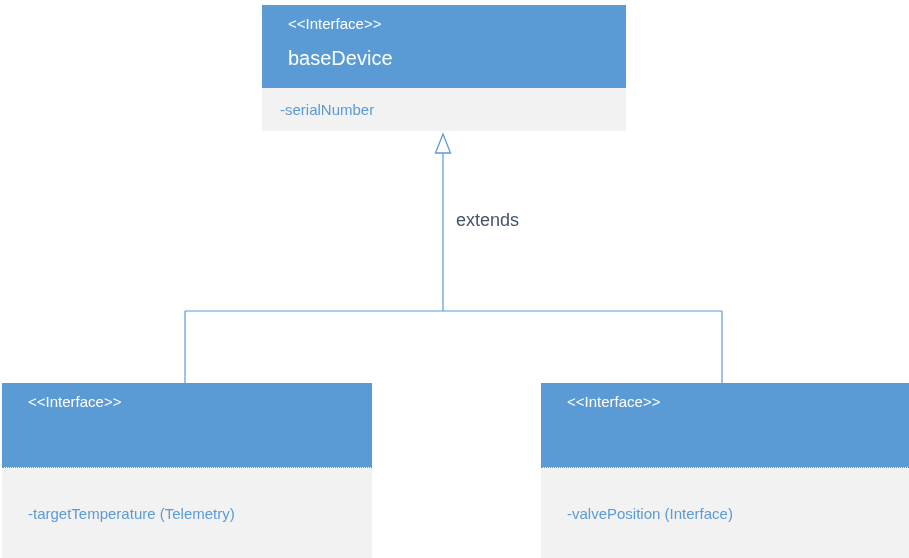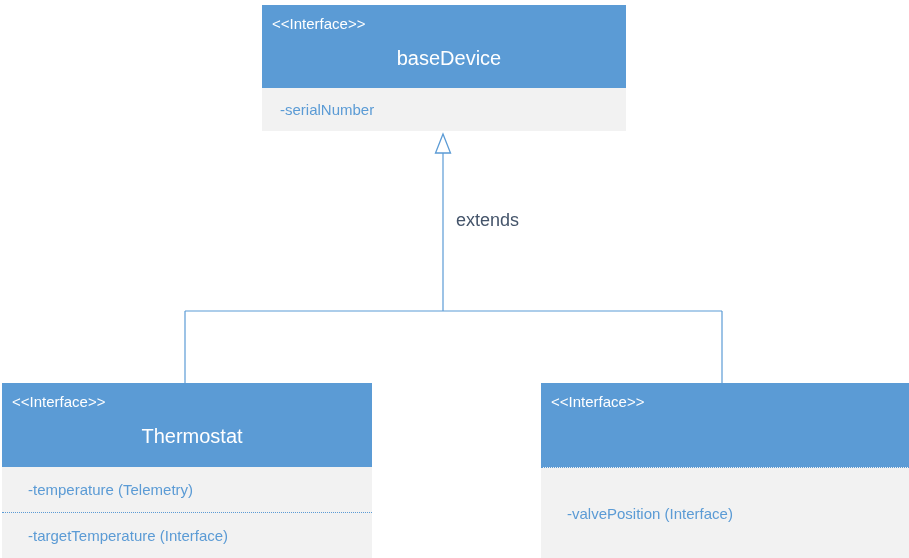--- a/index.html
+++ b/index.html
@@ -1,22 +1,22 @@
 <!DOCTYPE html>
 <html><head>
 <meta charset="utf-8">
 <style>
   html,body{margin:0;padding:0;background:#ffffff;}
   body{font-family:"Liberation Sans","DejaVu Sans",sans-serif;}
   .canvas{position:relative;width:909px;height:558px;background:#ffffff;overflow:hidden;}
 
   .uml-node{position:absolute;display:flex;flex-direction:column;}
-  .uml-header{background:#5B9BD5;color:#ffffff;padding:8px 0 0 10px;box-sizing:border-box;flex:0 0 auto;}
+  .uml-header{background:#5B9BD5;color:#ffffff;padding:8px 0 0 26px;box-sizing:border-box;flex:0 0 auto;}
   .stereotype{font-size:15px;line-height:22px;margin-bottom:9px;}
-  .node-name{font-size:20px;line-height:28px;text-align:center;}
+  .node-name{font-size:20px;line-height:28px;}
   .uml-body{background:#F2F2F2;color:#5B9BD5;flex:1 1 auto;display:flex;flex-direction:column;}
   .attr-row{display:flex;align-items:center;font-size:15px;box-sizing:border-box;flex:1 1 auto;}
   .attr-divider{border-top:1px dotted #5B9BD5;height:0;flex:0 0 auto;}
 
   #node-base{left:262px;top:5px;width:364px;height:126px;}
   #node-base .uml-header{height:83px;}
   #node-base .attr-row{padding-left:18px;height:43px;}
 
   #node-thermostat{left:2px;top:383px;width:370px;height:175px;}
   #node-flowcontroller{left:541px;top:383px;width:368px;height:175px;}
@@ -52,26 +52,24 @@
       <div class="node-name">baseDevice</div>
     </div>
     <div class="uml-body">
       <div class="attr-row">-serialNumber</div>
     </div>
   </div>
 
   <div class="uml-node lower" id="node-thermostat">
     <div class="uml-header">
       <div class="stereotype">&lt;&lt;Interface&gt;&gt;</div>
-      <div class="node-name">Thermostat</div>
     </div>
     <div class="uml-body">
-      <div class="attr-row">-temperature (Telemetry)</div>
       <div class="attr-divider"></div>
-      <div class="attr-row">-targetTemperature (Interface)</div>
+      <div class="attr-row">-targetTemperature (Telemetry)</div>
     </div>
   </div>
 
   <div class="uml-node lower" id="node-flowcontroller">
     <div class="uml-header">
       <div class="stereotype">&lt;&lt;Interface&gt;&gt;</div>
     </div>
     <div class="uml-body">
       <div class="attr-divider"></div>
       <div class="attr-row">-valvePosition (Interface)</div>

